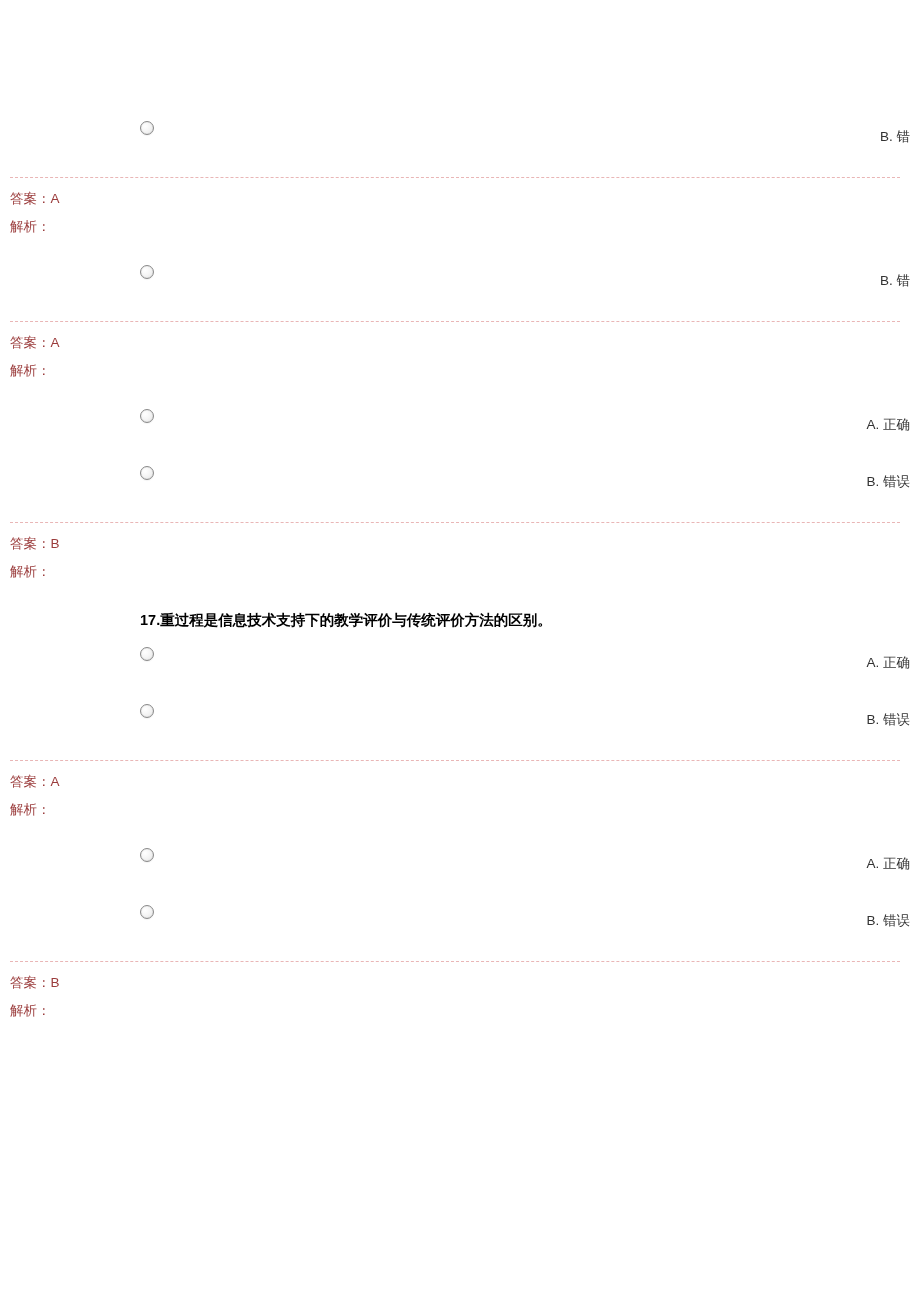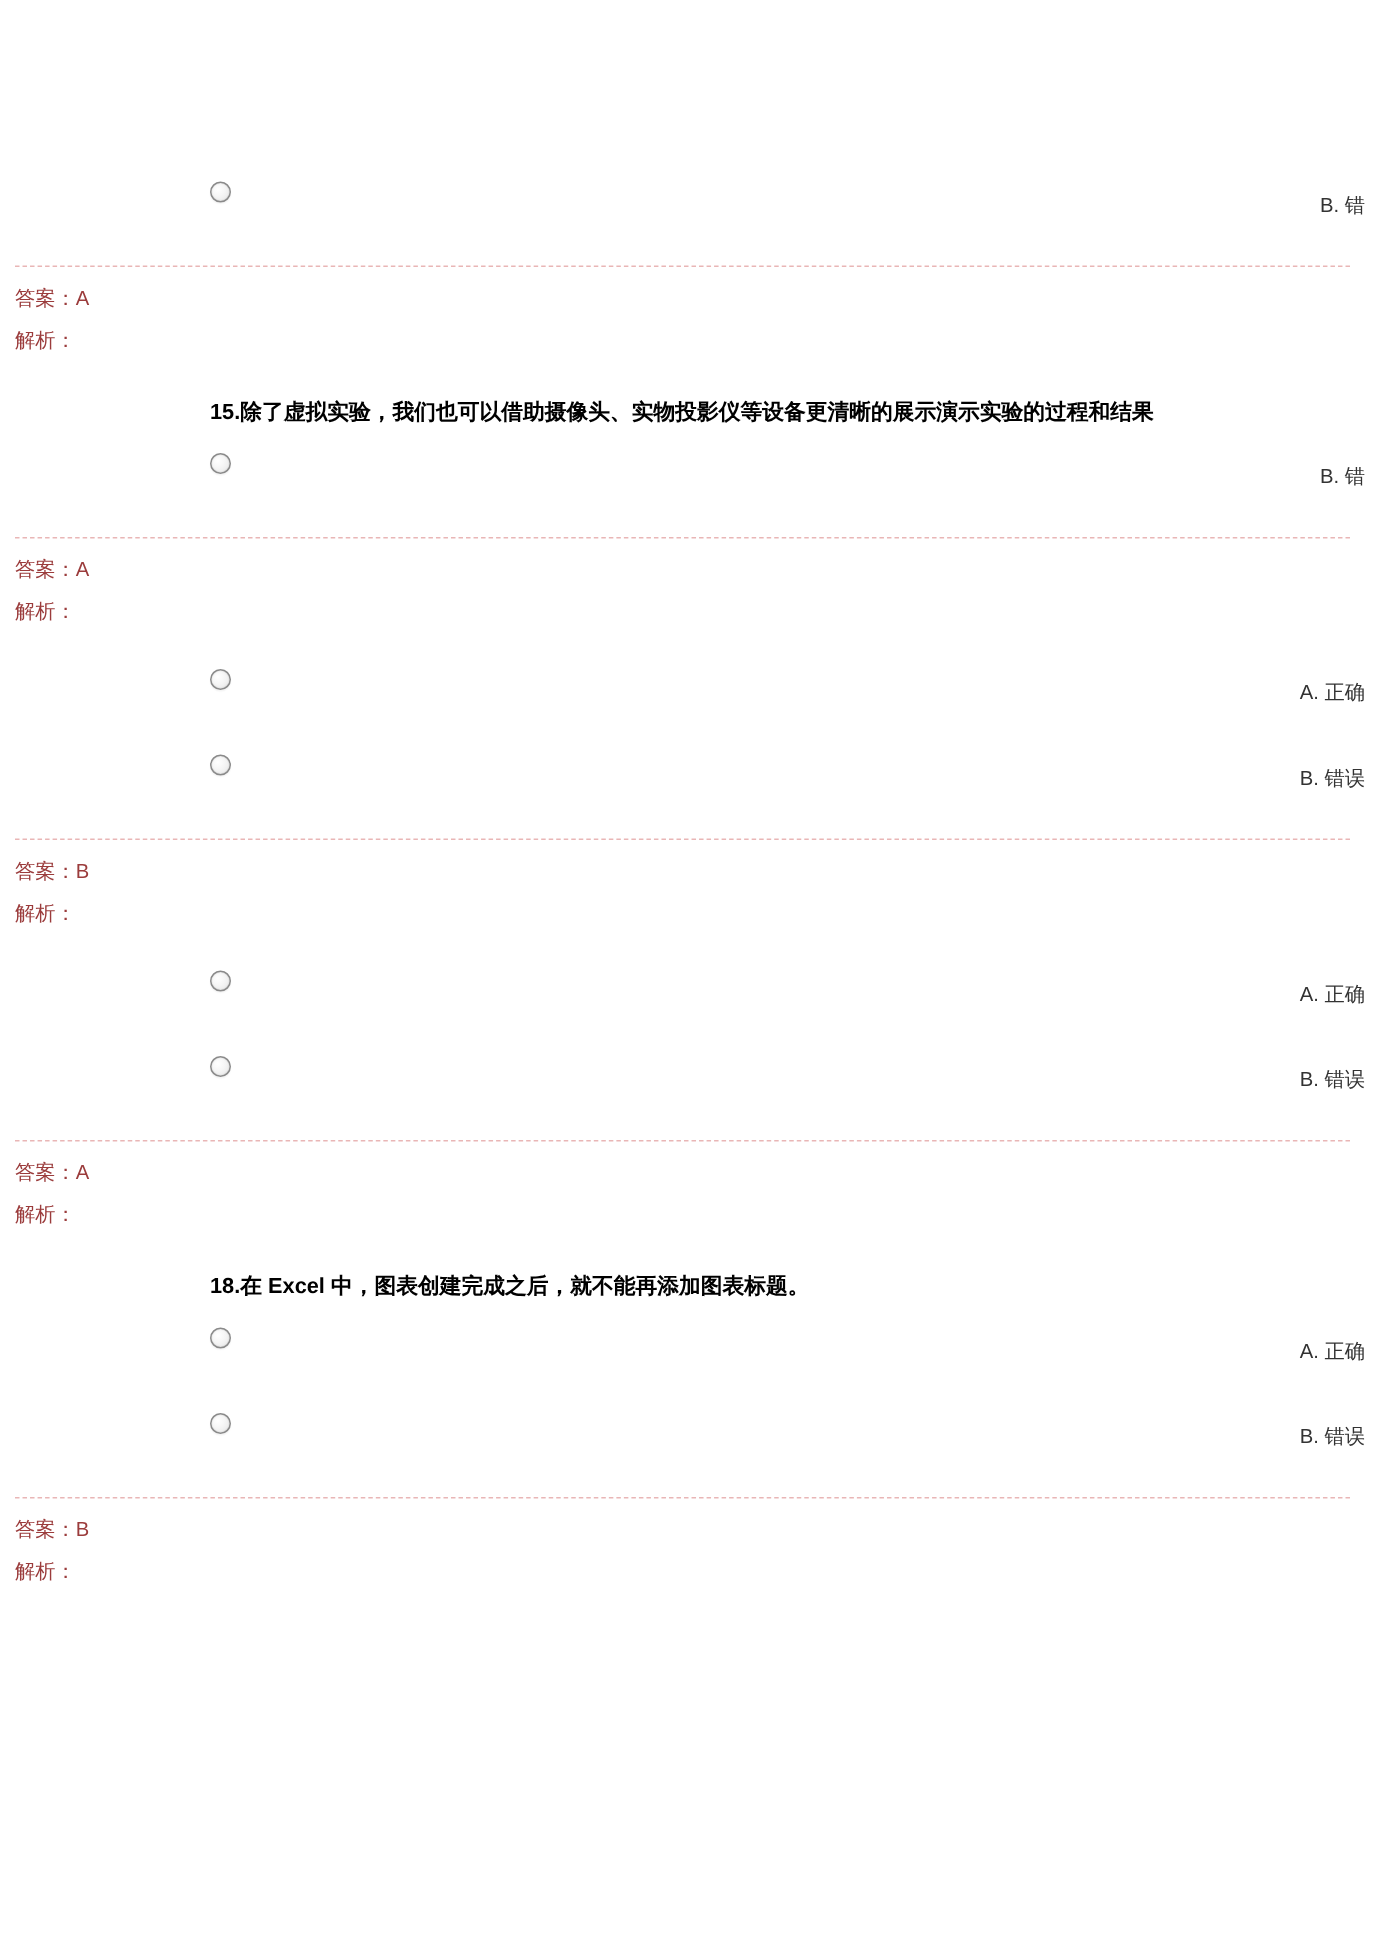--- a/index.html
+++ b/index.html
@@ -86,21 +86,20 @@
   <div class="option-row q-top-option">
     <div class="radio"></div>
     <div class="option-label">B. 错</div>
   </div>
   <div class="answer-block">
     <div class="answer-line"><span>答案：</span><span>A</span></div>
     <div class="explain-line">解析：</div>
   </div>
 
   <div class="question-block">
-    <p class="question-text"><span class="qnum">15.</span><span>除了虚拟实验，我们也可以借助摄像头、实物投影仪等设备更清晰的展示演示实验的过程和结果</span></p>
     <div class="option-row">
       <div class="radio"></div>
       <div class="option-label">B. 错</div>
     </div>
     <div class="answer-block">
       <div class="answer-line"><span>答案：</span><span>A</span></div>
       <div class="explain-line">解析：</div>
     </div>
   </div>
 
@@ -113,36 +112,36 @@
       <div class="radio"></div>
       <div class="option-label">B. 错误</div>
     </div>
     <div class="answer-block">
       <div class="answer-line"><span>答案：</span><span>B</span></div>
       <div class="explain-line">解析：</div>
     </div>
   </div>
 
   <div class="question-block">
+    <p class="question-text"><span class="qnum">17.</span><span>重过程是信息技术支持下的教学评价与传统评价方法的区别。</span></p>
     <div class="option-row">
       <div class="radio"></div>
       <div class="option-label">A. 正确</div>
     </div>
     <div class="option-row">
       <div class="radio"></div>
       <div class="option-label">B. 错误</div>
     </div>
     <div class="answer-block">
       <div class="answer-line"><span>答案：</span><span>A</span></div>
       <div class="explain-line">解析：</div>
     </div>
   </div>
 
   <div class="question-block">
-    <p class="question-text"><span class="qnum">18.</span><span>在 Excel 中，图表创建完成之后，就不能再添加图表标题。</span></p>
     <div class="option-row">
       <div class="radio"></div>
       <div class="option-label">A. 正确</div>
     </div>
     <div class="option-row">
       <div class="radio"></div>
       <div class="option-label">B. 错误</div>
     </div>
     <div class="answer-block">
       <div class="answer-line"><span>答案：</span><span>B</span></div>

